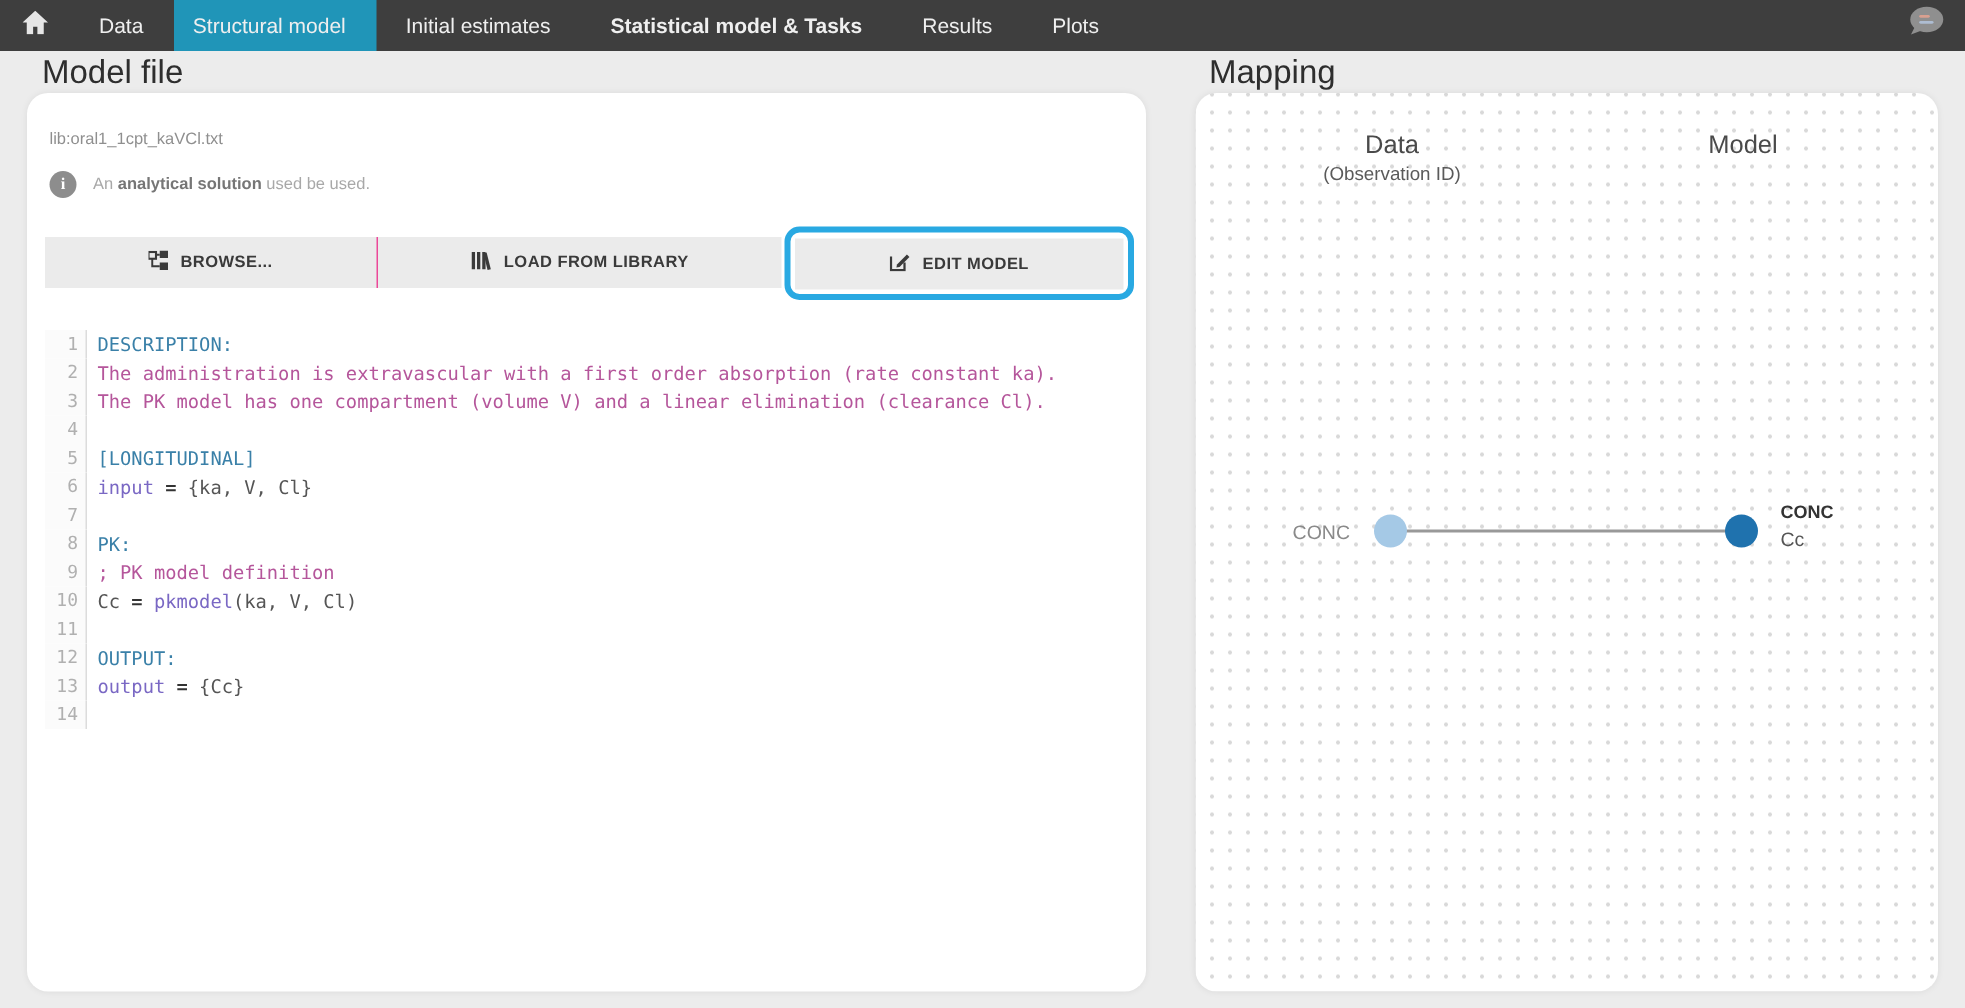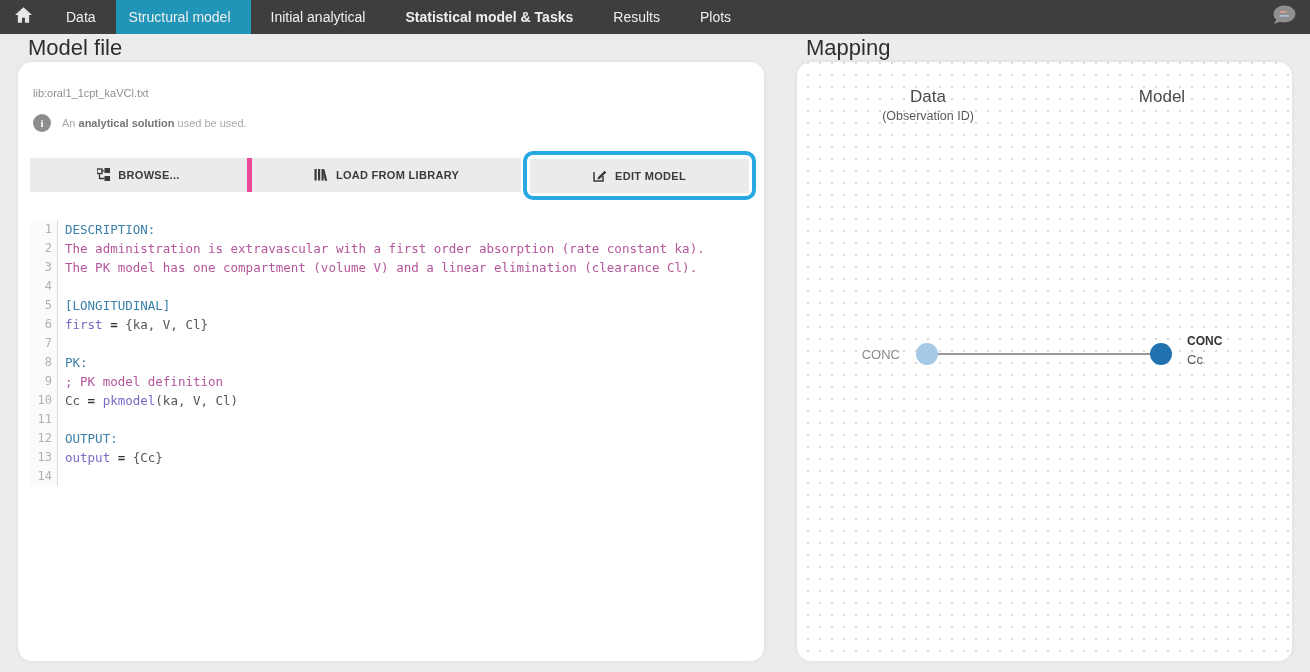--- a/index.html
+++ b/index.html
@@ -54,21 +54,21 @@
   }
   .info-text { margin-left:11px; font-size:11px; color:#a8a8a8; }
   .info-text b { color:#767676; }
 
   .btn {
     position:absolute; top:96px; height:34px; background:#ebebeb;
     display:flex; align-items:center; justify-content:center; gap:8px;
     font-size:11px; font-weight:bold; color:#3a3a3a; letter-spacing:0.3px;
     cursor:pointer; user-select:none;
   }
-  #btn-browse  { left:12px;  width:222px; border-right:5px solid #ec4899; }
+  #btn-browse  { left:12px;  width:222px; border-right:1px solid #ec4899; }
   #btn-library { left:234px; width:269px; }
   .edit-highlight {
     position:absolute; left:505px; top:89px; width:233px; height:49px;
     border:4px solid #29a9e2; border-radius:10px; background:#fff;
     display:flex; align-items:center; justify-content:center;
   }
   #btn-edit { position:static; width:219px; height:34px; }
   .btn svg { flex:0 0 auto; }
 
   
@@ -112,21 +112,21 @@
   <div class="home">
     <span>
       <svg width="17" height="16" viewBox="0 0 24 22">
         <path d="M12 0 L24 11 h-4 v11 h-6 v-7 h-4 v7 H4 V11 H0 Z" fill="#e6e6e6"></path>
       </svg>
     </span>
   </div>
   <div class="tabs">
       <div class="tab" style="color: rgb(239, 239, 239);">Data</div>
       <div class="tab" style="background: rgb(32, 149, 184); color: rgb(239, 239, 239); padding-left: 13px;">Structural model</div>
-      <div class="tab" style="color: rgb(239, 239, 239);">Initial analytical</div>
+      <div class="tab" style="color: rgb(239, 239, 239);">Initial estimates</div>
       <div class="tab bold" style="color: rgb(239, 239, 239);">Statistical model &amp; Tasks</div>
       <div class="tab" style="color: rgb(239, 239, 239);">Results</div>
       <div class="tab" style="color: rgb(239, 239, 239);">Plots</div>
     </div>
   <div class="feedback">
     <span>
       <svg width="26" height="21" viewBox="0 0 26 21">
         <ellipse cx="13.5" cy="9" rx="11" ry="8.5" fill="#8f8f8f"></ellipse>
         <path d="M6 13 L3 19 L11 16 Z" fill="#8f8f8f"></path>
         <rect x="8.5" y="6" width="7" height="1.8" rx="0.9" fill="#d9a090"></rect>
@@ -198,21 +198,21 @@
       <div class="cl">
         <span class="ln" style="color: rgb(176, 176, 176);">4</span>
         <span class="lc">&nbsp;</span>
       </div>
       <div class="cl">
         <span class="ln" style="color: rgb(176, 176, 176);">5</span>
         <span class="lc"><span style="color: rgb(58, 128, 168);">[LONGITUDINAL]</span></span>
       </div>
       <div class="cl">
         <span class="ln" style="color: rgb(176, 176, 176);">6</span>
-        <span class="lc"><span style="color: rgb(122, 104, 196);">first</span><span style="color: rgb(51, 51, 51); font-weight: bold;"> = </span><span style="color: rgb(85, 85, 85);">{ka, V, Cl}</span></span>
+        <span class="lc"><span style="color: rgb(122, 104, 196);">input</span><span style="color: rgb(51, 51, 51); font-weight: bold;"> = </span><span style="color: rgb(85, 85, 85);">{ka, V, Cl}</span></span>
       </div>
       <div class="cl">
         <span class="ln" style="color: rgb(176, 176, 176);">7</span>
         <span class="lc">&nbsp;</span>
       </div>
       <div class="cl">
         <span class="ln" style="color: rgb(176, 176, 176);">8</span>
         <span class="lc"><span style="color: rgb(58, 128, 168);">PK:</span></span>
       </div>
       <div class="cl">

